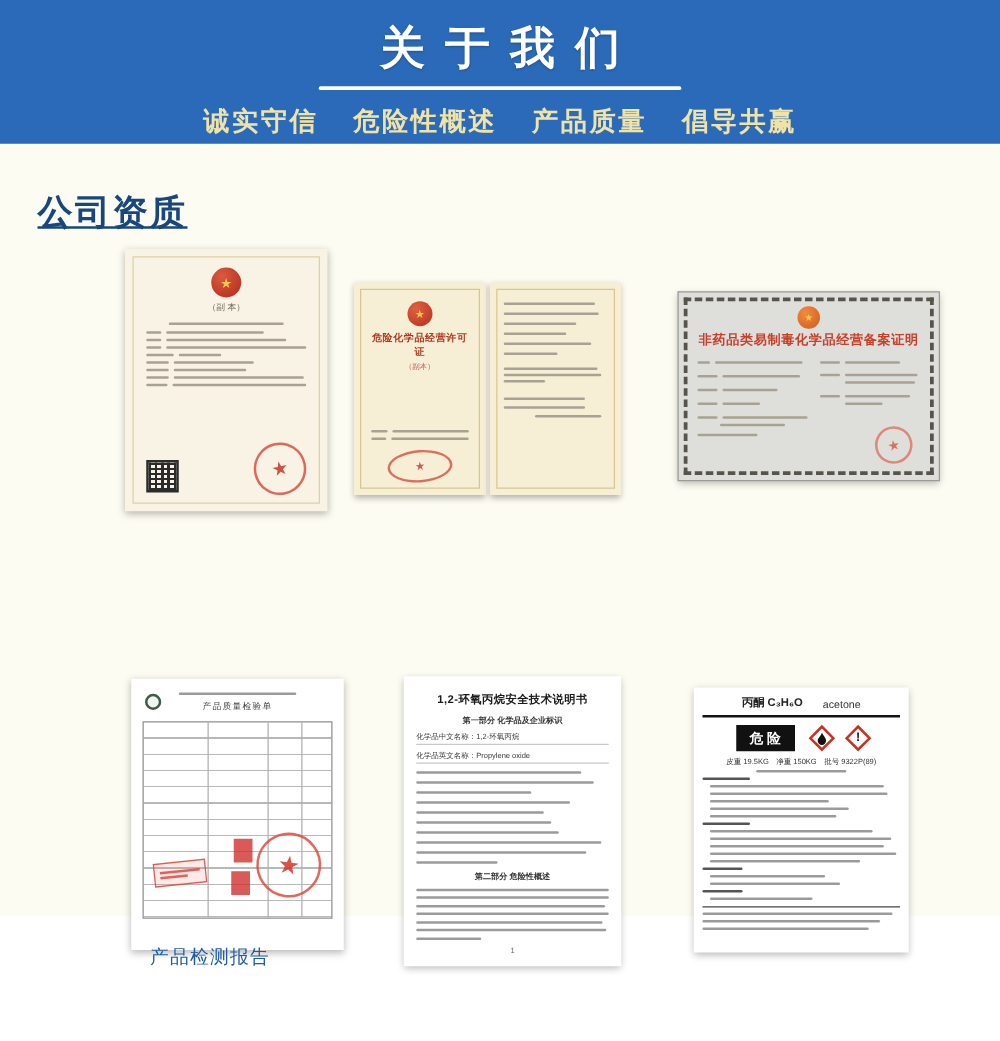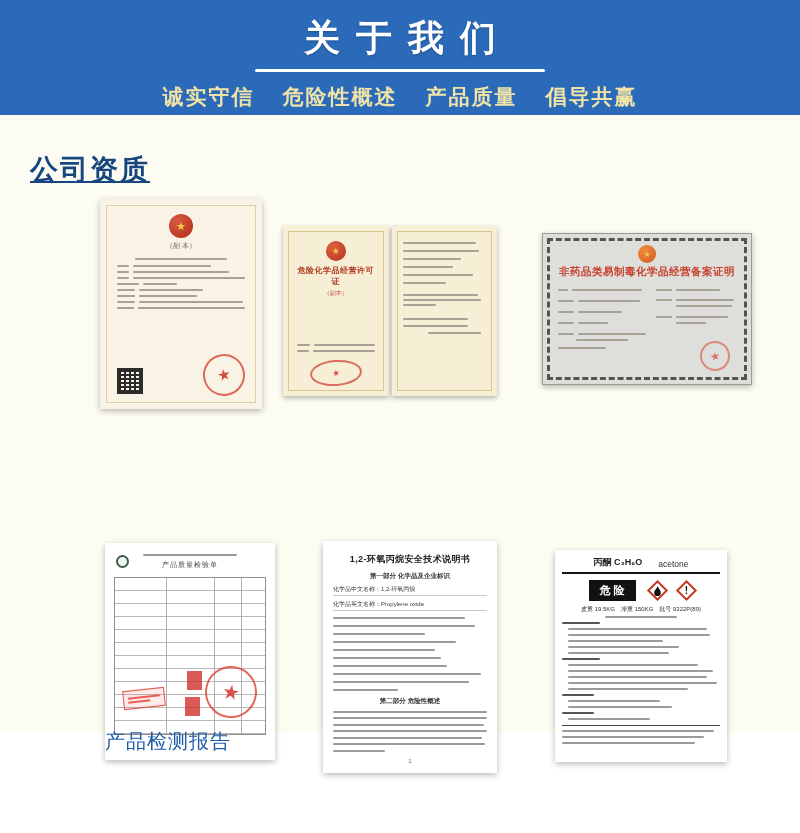--- a/index.html
+++ b/index.html
@@ -74,37 +74,37 @@
   .doc2 { left:323px; top:541px; width:174px; height:232px; background:#FFFFFF; padding:12px 10px 6px; }
   .msds-title { text-align:center; font-size:9px; font-weight:bold; color:#1A1A1A; letter-spacing:.4px; }
   .msds-sec { text-align:center; font-size:6.5px; font-weight:bold; color:#333; margin:6px 0 4px; }
   .msds-line { font-size:6px; color:#3A3A3A; border-bottom:1px solid #C9C9C9; padding-bottom:1px; margin:4px 0; white-space:nowrap; }
   .msds-bars .bw { margin:6px 0; }
   .msds-par .bw { margin:4.5px 0; }
   .msds-pageno { text-align:center; font-size:6px; color:#666; margin-top:6px; }
 
   
   .doc3 { left:555px; top:550px; width:172px; height:212px; background:#FFFFFF; padding:6px 7px; }
-  .label-titlebar { display:flex; justify-content:center; gap:16px; align-items:flex-end; padding-bottom:3px; }
+  .label-titlebar { display:flex; justify-content:center; gap:16px; align-items:center; padding-bottom:3px; }
   .label-cn { font-size:9px; color:#222; font-weight:bold; }
   .label-en { font-size:8.5px; color:#333; }
   .label-box { border-top:2px solid #141414; padding-top:4px; }
   .danger-row { display:flex; align-items:center; justify-content:center; gap:14px; margin:2px 0 4px; }
   .danger-word { background:#111111; color:#FFFFFF; font-size:11px; font-weight:bold; letter-spacing:3px; padding:3px 8px 3px 11px; }
   .ghs { width:15px; height:15px; border:2px solid #C8321E; transform:rotate(45deg); display:flex; align-items:center; justify-content:center; background:#FFF; }
   .ghs-inner { transform:rotate(-45deg); display:flex; align-items:center; justify-content:center; width:100%; height:100%; }
   .ghs-excl { font-weight:bold; font-size:10px; color:#111; }
   .label-weights { text-align:center; font-size:6px; color:#333; margin:2px 0 1px; white-space:nowrap; }
   .label-subline { width:45%; margin:2px auto 4px; }
   .label-lines .bw { margin:4px 0 4px 6px; }
   .label-lines .hd { margin-left:0; background:#555; }
   .label-sep { border-top:1px solid #444; margin:5px 0 4px; }
 
   
-  .caption { position:absolute; top:728px; width:180px; text-align:center; color:#1E5CA8; font-size:20px; font-weight:500; letter-spacing:1px; }
+  .caption { position:absolute; top:756px; width:180px; text-align:center; color:#1E5CA8; font-size:15px; font-weight:500; letter-spacing:1px; }
   .cap-1 { left:78px; } .cap-2 { left:310px; } .cap-3 { left:546px; }
 </style>
 </head>
 <body>
 
 <div class="page">
 
   <div class="banner">
     <div class="banner-title">关于我们</div>
     <div class="banner-underline"></div>

